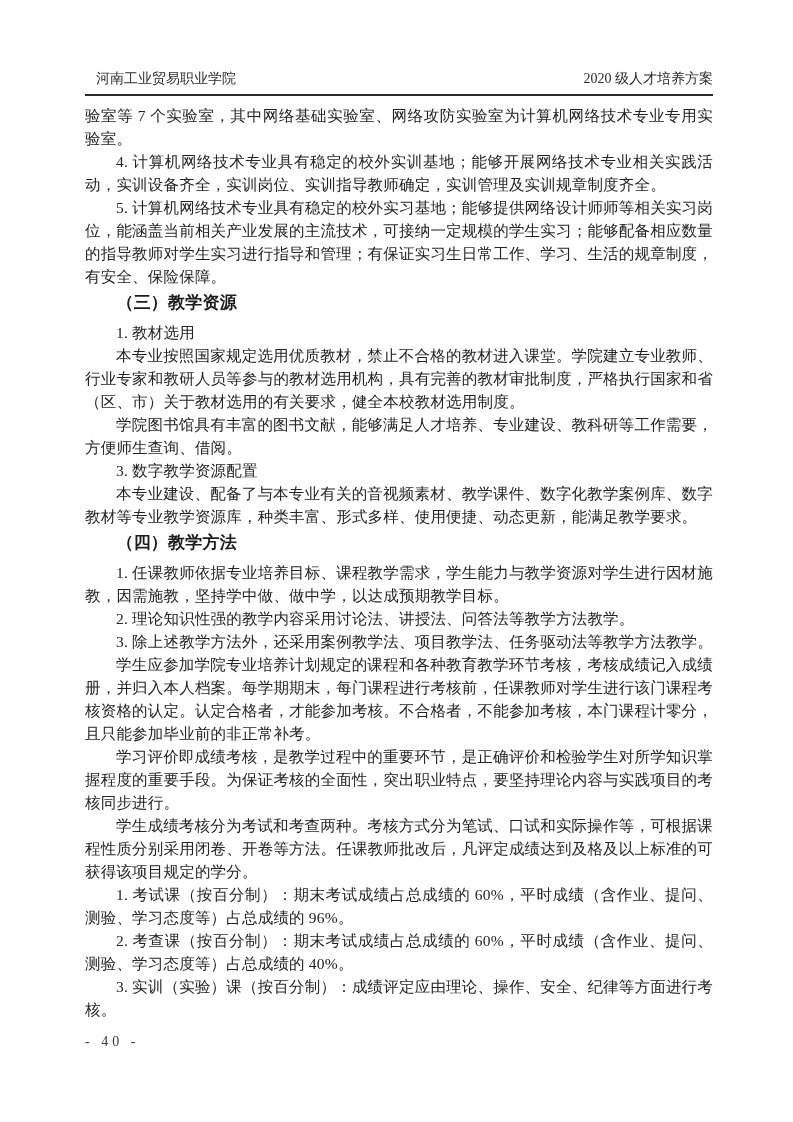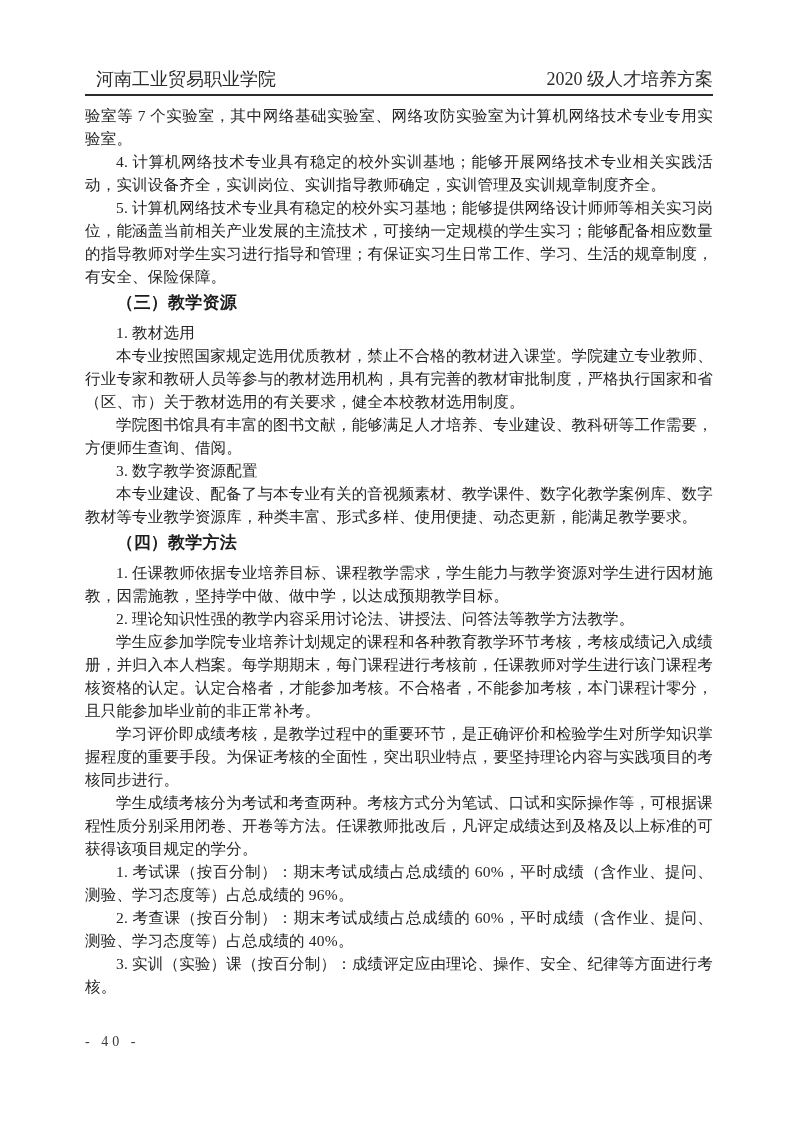--- a/index.html
+++ b/index.html
@@ -16,21 +16,21 @@
     color: #232323;
     font-family: "Liberation Serif", "DejaVu Serif", serif;
     box-sizing: border-box;
     padding: 70px 80px 0 85px;
     overflow: hidden;
   }
   .doc-header {
     display: flex;
     justify-content: space-between;
     align-items: flex-end;
-    font-size: 18px;
+    font-size: 14px;
     line-height: 18px;
     color: #2b2b2b;
     border-bottom: 2px solid #2b2b2b;
     padding-bottom: 6px;
   }
   .doc-header .h-left { margin-left: 11px; }
   .doc-body {
     margin-top: 8px;
   }
   .doc-body p {
@@ -75,20 +75,21 @@
       <p class="para">5. 计算机网络技术专业具有稳定的校外实习基地；能够提供网络设计师师等相关实习岗位，能涵盖当前相关产业发展的主流技术，可接纳一定规模的学生实习；能够配备相应数量的指导教师对学生实习进行指导和管理；有保证实习生日常工作、学习、生活的规章制度，有安全、保险保障。</p>
       <p class="heading">（三）教学资源</p>
       <p class="para">1. 教材选用</p>
       <p class="para">本专业按照国家规定选用优质教材，禁止不合格的教材进入课堂。学院建立专业教师、行业专家和教研人员等参与的教材选用机构，具有完善的教材审批制度，严格执行国家和省（区、市）关于教材选用的有关要求，健全本校教材选用制度。</p>
       <p class="para">学院图书馆具有丰富的图书文献，能够满足人才培养、专业建设、教科研等工作需要，方便师生查询、借阅。</p>
       <p class="para">3. 数字教学资源配置</p>
       <p class="para">本专业建设、配备了与本专业有关的音视频素材、教学课件、数字化教学案例库、数字教材等专业教学资源库，种类丰富、形式多样、使用便捷、动态更新，能满足教学要求。</p>
       <p class="heading">（四）教学方法</p>
       <p class="para">1. 任课教师依据专业培养目标、课程教学需求，学生能力与教学资源对学生进行因材施教，因需施教，坚持学中做、做中学，以达成预期教学目标。</p>
       <p class="para">2. 理论知识性强的教学内容采用讨论法、讲授法、问答法等教学方法教学。</p>
+      <p class="para">3. 除上述教学方法外，还采用案例教学法、项目教学法、任务驱动法等教学方法教学。</p>
       <p class="para">学生应参加学院专业培养计划规定的课程和各种教育教学环节考核，考核成绩记入成绩册，并归入本人档案。每学期期末，每门课程进行考核前，任课教师对学生进行该门课程考核资格的认定。认定合格者，才能参加考核。不合格者，不能参加考核，本门课程计零分，且只能参加毕业前的非正常补考。</p>
       <p class="para">学习评价即成绩考核，是教学过程中的重要环节，是正确评价和检验学生对所学知识掌握程度的重要手段。为保证考核的全面性，突出职业特点，要坚持理论内容与实践项目的考核同步进行。</p>
       <p class="para">学生成绩考核分为考试和考查两种。考核方式分为笔试、口试和实际操作等，可根据课程性质分别采用闭卷、开卷等方法。任课教师批改后，凡评定成绩达到及格及以上标准的可获得该项目规定的学分。</p>
       <p class="para">1. 考试课（按百分制）：期末考试成绩占总成绩的 60%，平时成绩（含作业、提问、测验、学习态度等）占总成绩的 96%。</p>
       <p class="para">2. 考查课（按百分制）：期末考试成绩占总成绩的 60%，平时成绩（含作业、提问、测验、学习态度等）占总成绩的 40%。</p>
       <p class="para">3. 实训（实验）课（按百分制）：成绩评定应由理论、操作、安全、纪律等方面进行考核。</p>
     </div>
   <div class="doc-footer">
     <span>- 40 -</span>
   </div>

